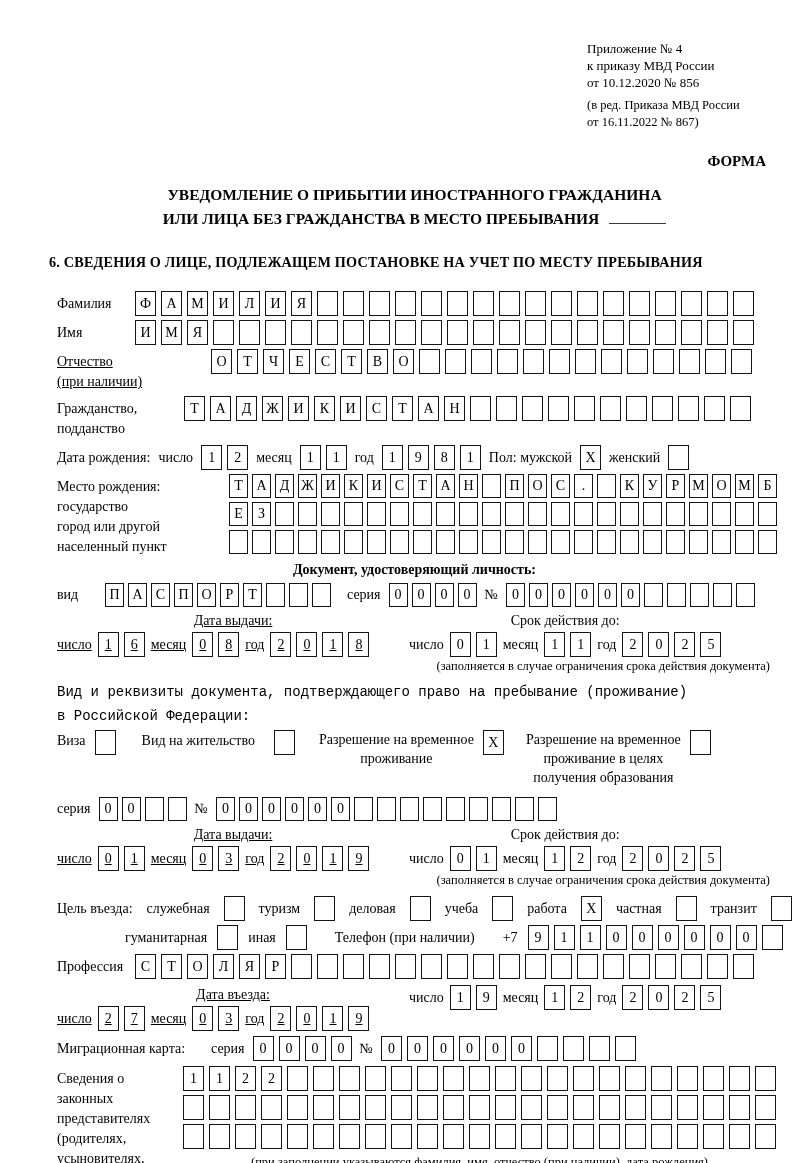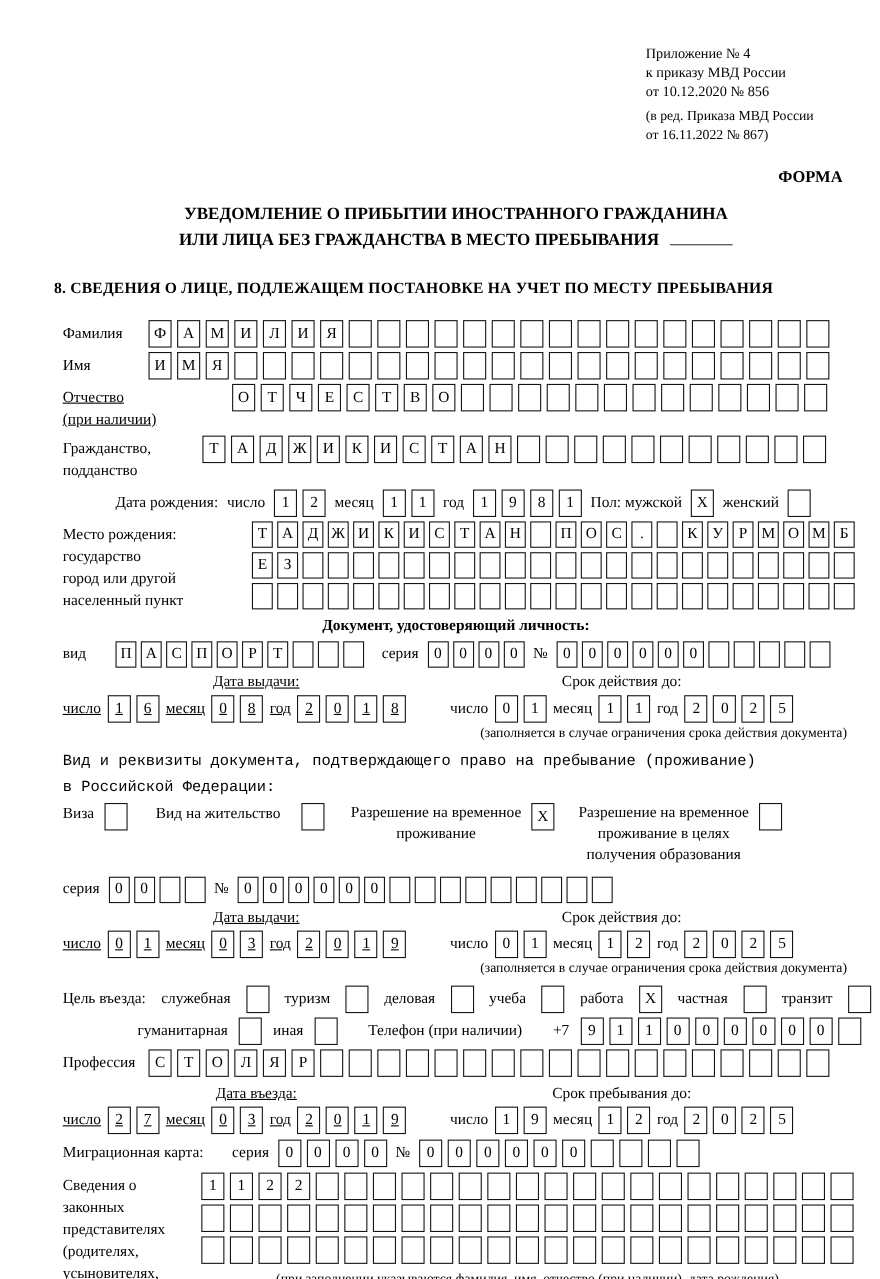--- a/index.html
+++ b/index.html
@@ -74,21 +74,21 @@
     </div>
   </div>
 
   <div class="forma">ФОРМА</div>
 
   <div class="title">УВЕДОМЛЕНИЕ О ПРИБЫТИИ ИНОСТРАННОГО ГРАЖДАНИНА</div>
   <div class="title">
     <span>ИЛИ ЛИЦА БЕЗ ГРАЖДАНСТВА В МЕСТО ПРЕБЫВАНИЯ</span><span class="blank-line"></span>
   </div>
 
-  <div class="sect">8. СВЕДЕНИЯ О ЛИЦЕ, ПОДЛЕЖАЩЕМ ПОСТАНОВКЕ НА УЧЕТ ПО МЕСТУ ПРЕБЫВАНИЯ</div>
+  <div class="sect">6. СВЕДЕНИЯ О ЛИЦЕ, ПОДЛЕЖАЩЕМ ПОСТАНОВКЕ НА УЧЕТ ПО МЕСТУ ПРЕБЫВАНИЯ</div>
 
   <div class="frow">
     <span class="lb w-fam">Фамилия</span>
     <span class="cells">
         <span class="cell">Ф</span>
         <span class="cell">А</span>
         <span class="cell">М</span>
         <span class="cell">И</span>
         <span class="cell">Л</span>
         <span class="cell">И</span>
@@ -197,21 +197,21 @@
         <span class="cell"></span>
         <span class="cell"></span>
         <span class="cell"></span>
         <span class="cell"></span>
         <span class="cell"></span>
         <span class="cell"></span>
         <span class="cell"></span>
       </span>
   </div>
 
-  <div class="frow" style="margin-top:6px;margin-left:48px;">
+  <div class="frow" style="margin-top:6px;">
     <span class="lb">Дата рождения:</span>
     <span class="lb">число</span>
     <span class="cells">
         <span class="cell">1</span>
         <span class="cell">2</span>
       </span>
     <span class="lb">месяц</span>
     <span class="cells">
         <span class="cell">1</span>
         <span class="cell">1</span>
@@ -632,21 +632,20 @@
         <span class="lb">год</span>
         <span class="cells">
             <span class="cell">2</span>
             <span class="cell">0</span>
             <span class="cell">1</span>
             <span class="cell">9</span>
           </span>
       </div>
     </div>
     <div class="dgroup">
-      <div class="dg-head">Срок пребывания до:</div>
       <div class="dg-line">
         <span class="lb">число</span>
         <span class="cells">
             <span class="cell">1</span>
             <span class="cell">9</span>
           </span>
         <span class="lb">месяц</span>
         <span class="cells">
             <span class="cell">1</span>
             <span class="cell">2</span>

